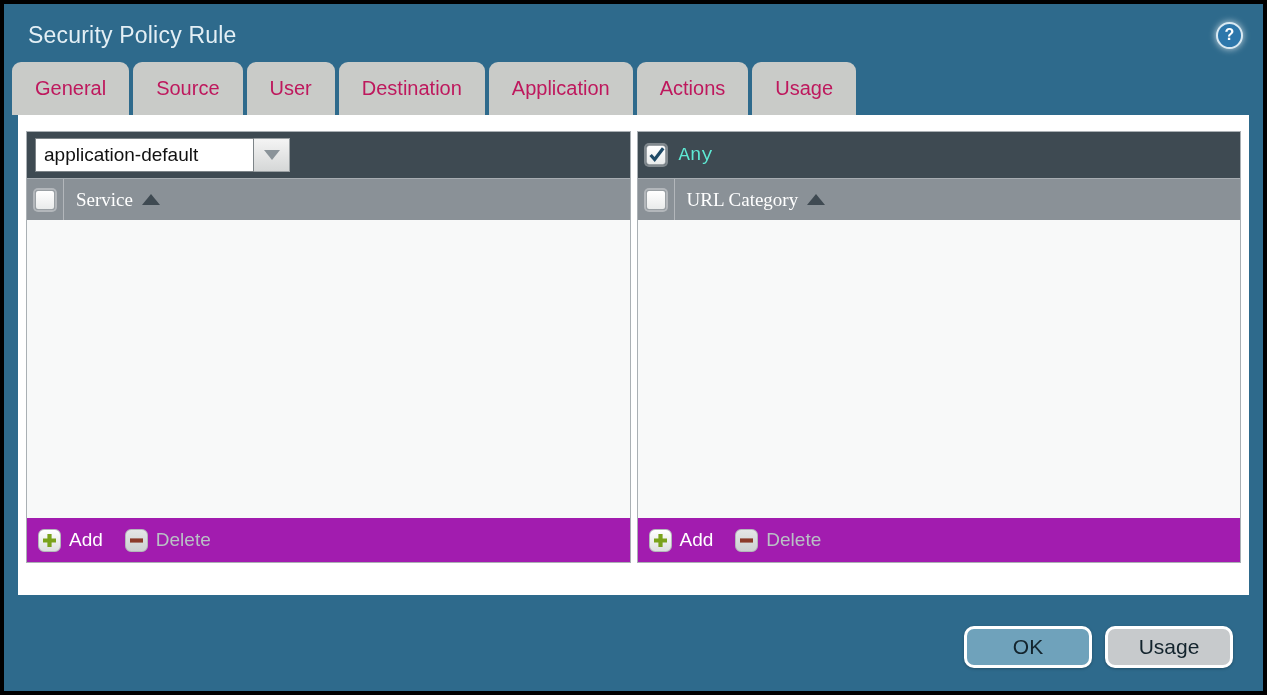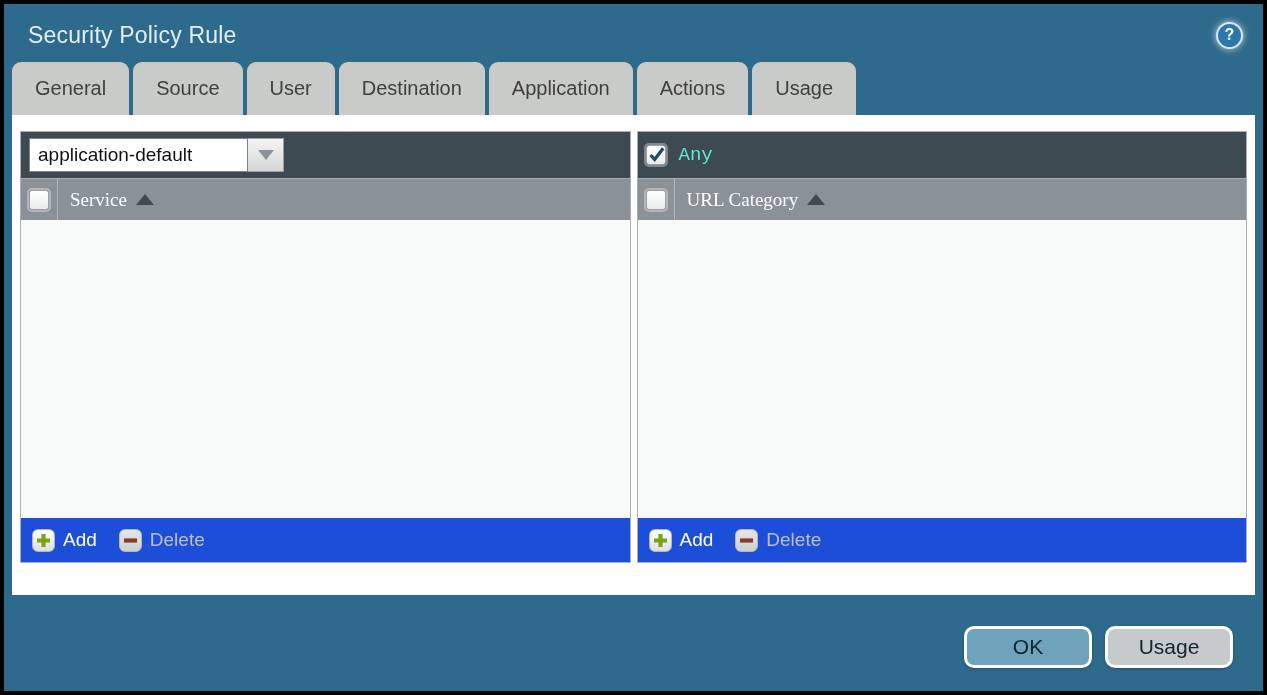--- a/index.html
+++ b/index.html
@@ -34,33 +34,33 @@
   }
 
   
   .tabstrip {
     display:flex; gap:4px;
     padding-left:8px;
     height:53px;
   }
   .tab {
     background:#c9cbc8;
-    color:#404040;
+    color:#be185d;
     font-size:20px;
     padding:0 23px;
     border-radius:9px 9px 0 0;
     display:flex; align-items:center;
     cursor:pointer;
     white-space:nowrap;
   }
   .tab.active { background:#ffffff; }
 
   
   .sheet {
-    margin:0 8px;
+    margin:0 14px;
     height:480px;
     background:#ffffff;
     padding:16px 8px 32px 8px;
     display:flex; gap:6px;
   }
   .panel {
     flex:1;
     border:1px solid #aab0b4;
     display:flex; flex-direction:column;
     background:#f8f9f9;
@@ -74,21 +74,21 @@
   .panel-colheader {
     height:42px; flex:0 0 42px;
     background:#8a9197;
     border-top:1px solid #a7adb2;
     display:flex; align-items:center;
     color:#fff; font-size:19px;
   }
   .panel-body { flex:1; background:#f8f9f9; }
   .panel-footer {
     height:44px; flex:0 0 44px;
-    background:#1d4ed8;
+    background:#a21caf;
     display:flex; align-items:center;
     gap:22px;
     padding:0 11px;
   }
 
   
   .combo {
     display:flex; height:34px; cursor:pointer;
   }
   .combo-text {

